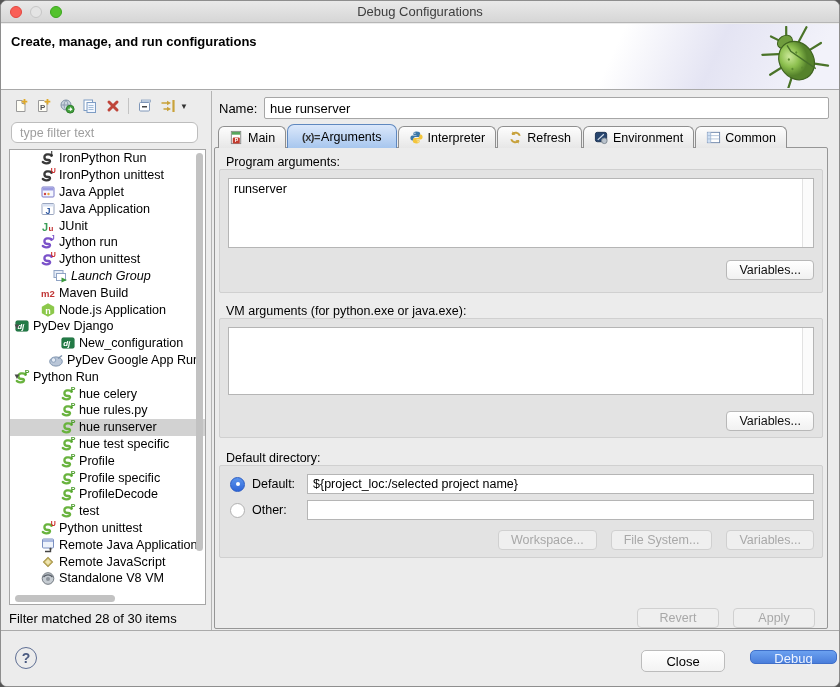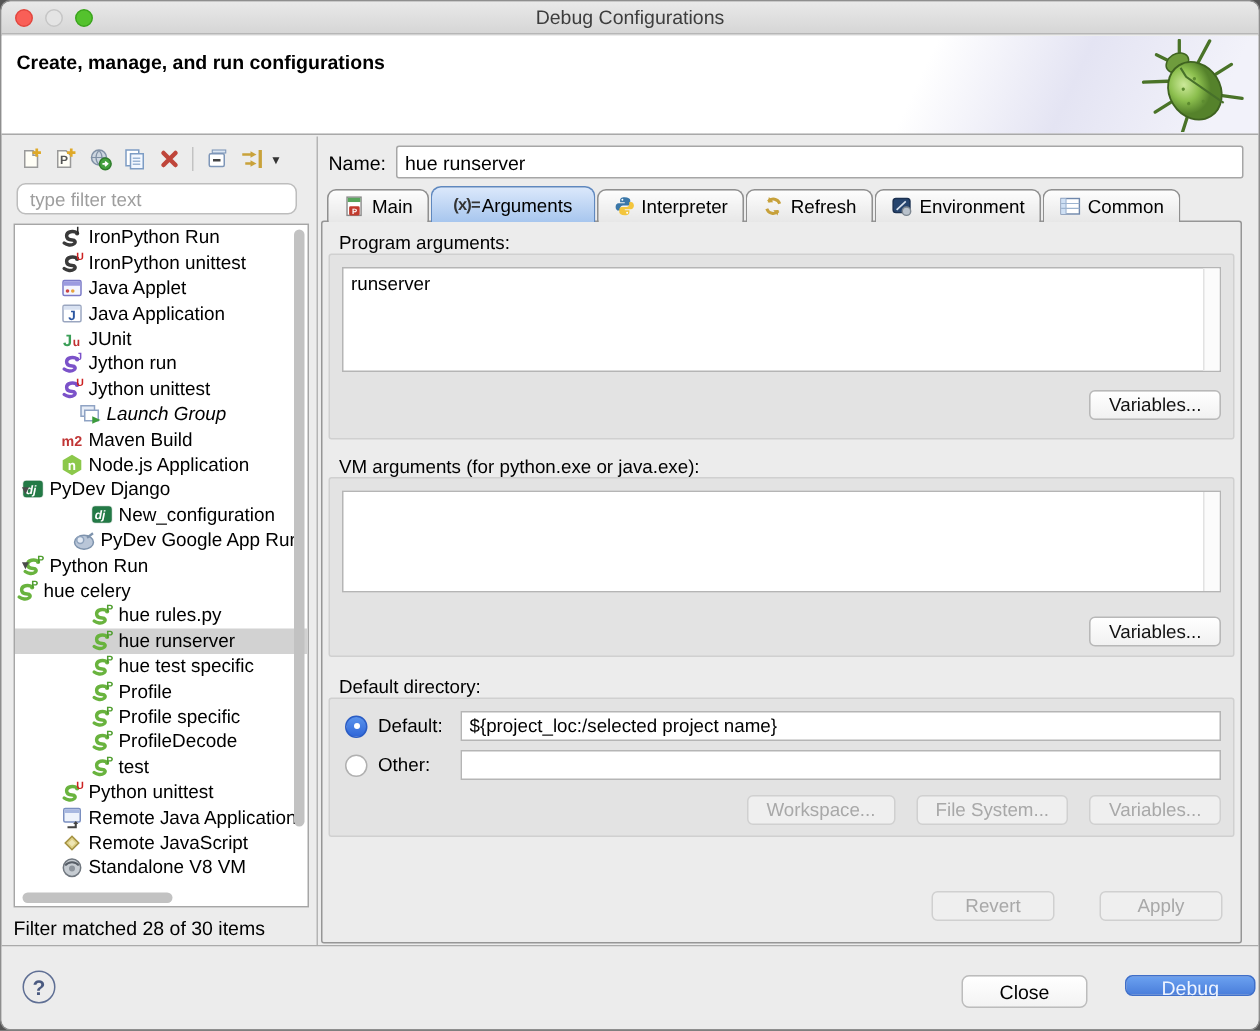--- a/index.html
+++ b/index.html
@@ -85,21 +85,21 @@
   .wd-row { position:absolute; left:10px; right:8px; height:20px; display:flex; align-items:center; }
   .radio { width:15px; height:15px; border-radius:50%; background:#fff;
     border:1px solid #b0b0b0; flex:none; position:relative; }
   .radio.on { background:linear-gradient(#5a93ec,#2f66d8); border-color:#2a5cc4; }
   .radio.on::after { content:""; position:absolute; left:4.5px; top:4.5px; width:4px; height:4px;
     border-radius:50%; background:#fff; }
   .rlabel { font-size:12.5px; margin:0 0 0 7px; width:55px; }
   .wd-field { flex:1; height:20px; border:1px solid #b5b5b5; background:#fff;
     font-size:12.5px; padding:0 5px; font-family:"Liberation Sans",sans-serif; outline:none; }
   #wd-buttons { position:absolute; right:8px; top:64px; display:flex; gap:14px; }
-  #actions { position:absolute; right:12px; bottom:14px; display:flex; gap:30px; }
+  #actions { position:absolute; right:12px; bottom:0; display:flex; gap:14px; }
   #actions .btn { width:82px; }
   
   #footer { position:absolute; left:0; top:630px; width:100%; height:57px; background:#ececec; }
   #help-btn { position:absolute; left:14px; top:16px; width:22px; height:22px; border-radius:50%;
     border:1.5px solid #5f6f94; color:#4a5a80; font-size:14px; font-weight:bold;
     display:flex; align-items:center; justify-content:center; background:transparent; }
   #close-btn { position:absolute; right:114px; top:19px; width:84px; height:22px;
     background:linear-gradient(#ffffff,#f3f3f3); border:1px solid #bcbcbc; border-radius:5px;
     font-size:13px; font-family:"Liberation Sans",sans-serif; }
   #debug-btn { position:absolute; right:2px; top:19px; width:87px; height:14px;
@@ -366,21 +366,21 @@
             <svg viewBox="0 0 16 16">
               <g transform="translate(-0.5,2)">
                 <path d="M12 3.3 C9.4 1.4 4.9 2.4 4.9 5.2 C4.9 7.4 7.1 8 8.7 8 C10.5 8 11.2 9.4 9.9 10.5 C8.1 11.9 5.1 11.4 3.3 10" fill="none" stroke="#69b33e" stroke-width="2.3" stroke-linecap="round"></path>
                 <circle cx="11.9" cy="3.6" r="1.4" fill="#69b33e"></circle>
               </g>
               <text x="10.8" y="6" font-size="7" font-weight="bold" fill="#4f9e2f">P</text>
             </svg>
           </span>
           <span>Python Run</span>
         </div>
-        <div class="trow" style="">
+        <div class="trow" style="padding-left: 50px;">
           <span class="ticon">
             <svg viewBox="0 0 16 16">
               <g transform="translate(-0.5,2)">
                 <path d="M12 3.3 C9.4 1.4 4.9 2.4 4.9 5.2 C4.9 7.4 7.1 8 8.7 8 C10.5 8 11.2 9.4 9.9 10.5 C8.1 11.9 5.1 11.4 3.3 10" fill="none" stroke="#69b33e" stroke-width="2.3" stroke-linecap="round"></path>
                 <circle cx="11.9" cy="3.6" r="1.4" fill="#69b33e"></circle>
               </g>
               <text x="10.8" y="6" font-size="7" font-weight="bold" fill="#4f9e2f">P</text>
             </svg>
           </span>
           <span>hue celery</span>

